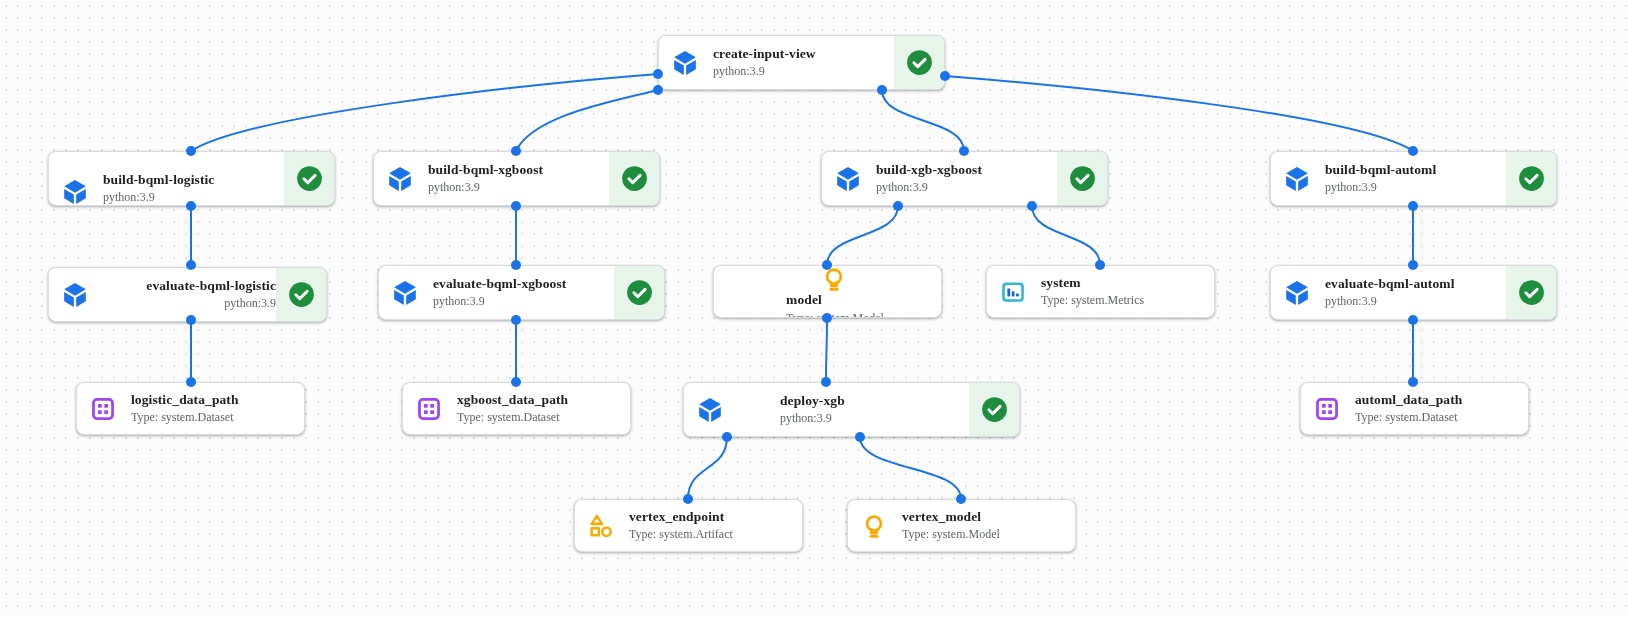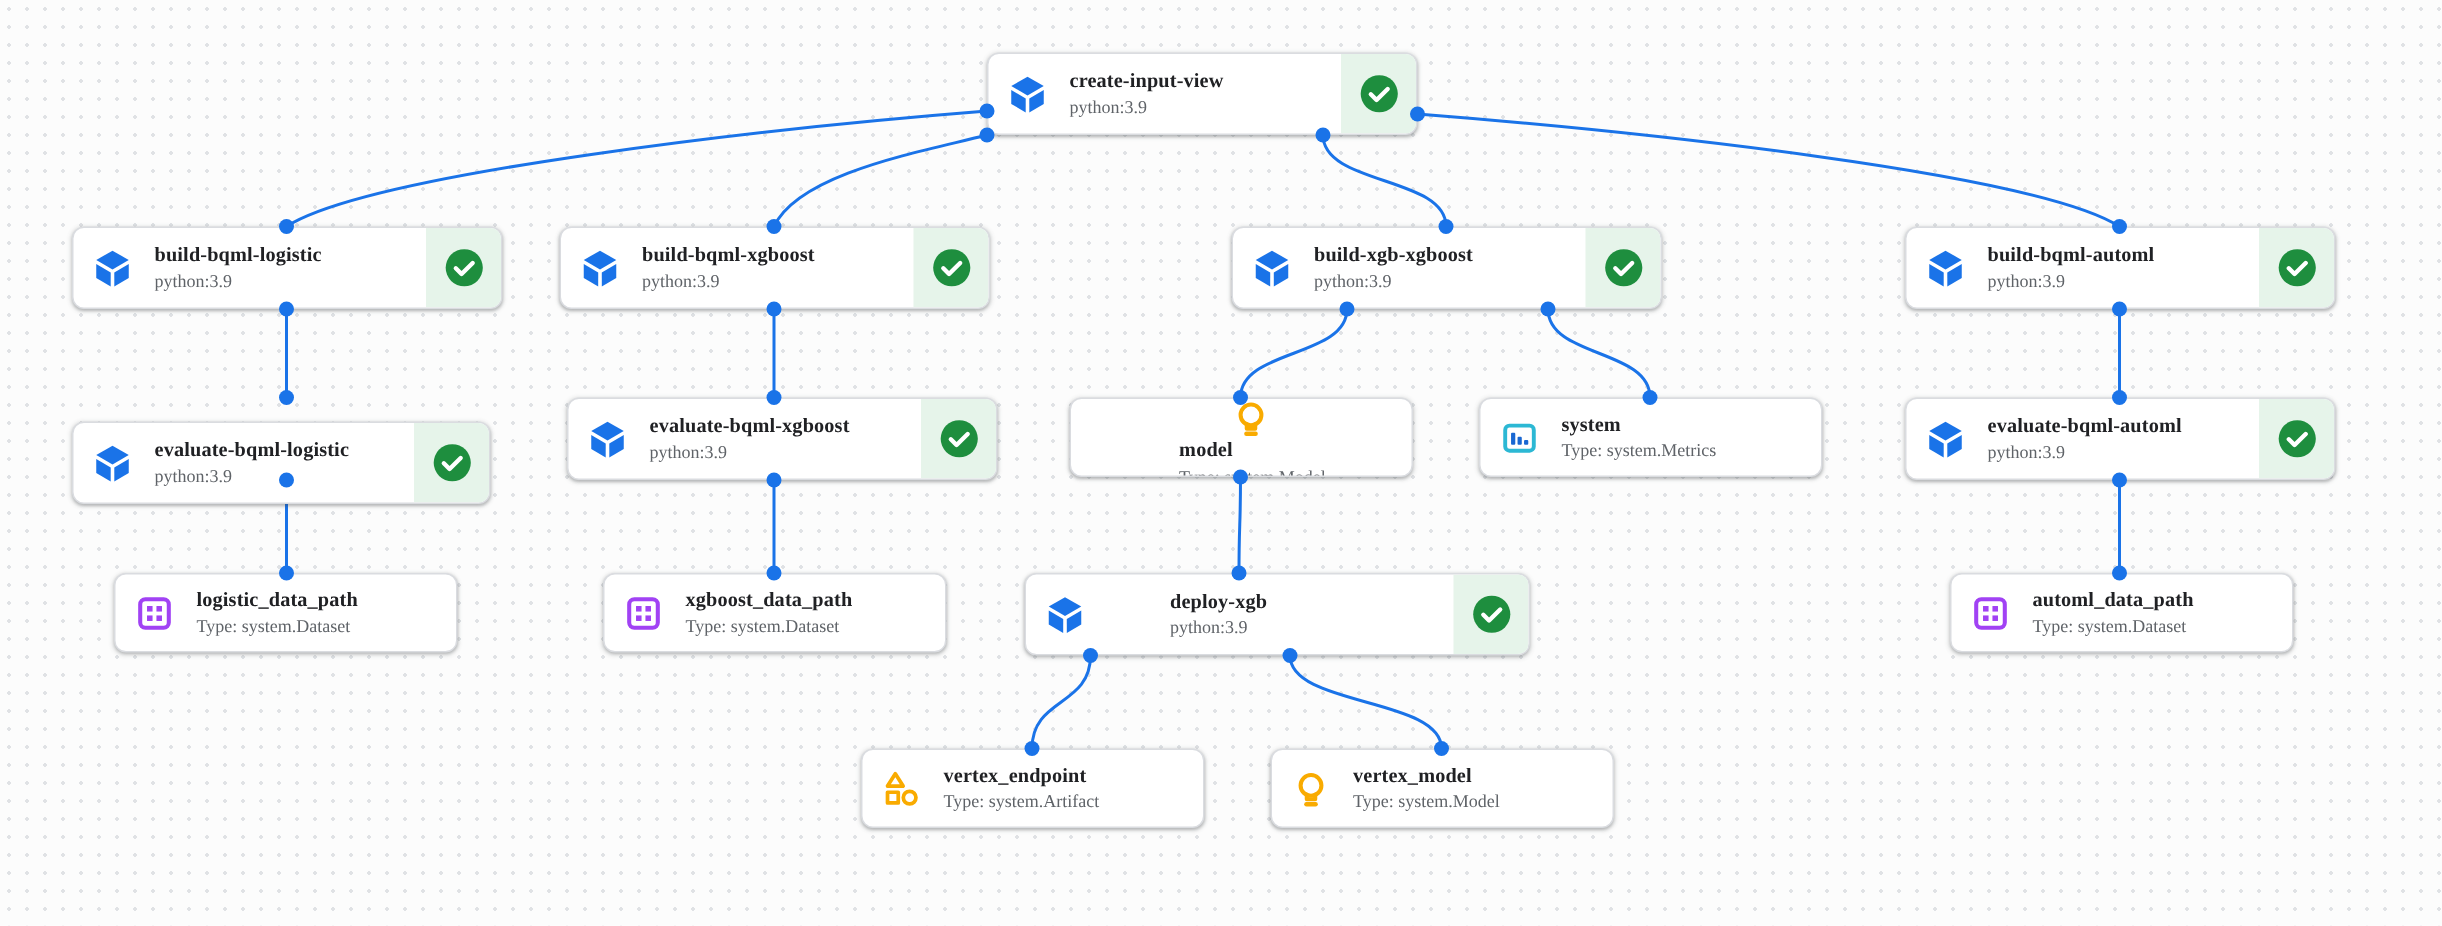--- a/index.html
+++ b/index.html
@@ -70,21 +70,21 @@
       <div class="node-title">create-input-view</div>
       <div class="node-sub">python:3.9</div>
     </div>
     <div class="node-status">
           <svg viewBox="0 0 24 24">
     <circle cx="12" cy="12" r="11" fill="#1e8e3e"></circle>
     <path d="M7 12.3 L10.4 15.7 L17 9.2" fill="none" stroke="#ffffff" stroke-width="2.6" stroke-linecap="round" stroke-linejoin="round"></path>
           </svg>
         </div>
   </div>
-      <div class="node" style="left: 48px; top: 151px; width: 287px; height: 55px;">
+      <div class="node" style="left: 48px; top: 151px; width: 287px; height: 55px; align-items: flex-end;">
     <div class="node-icon">
           <svg viewBox="0 0 24 24">
       <polygon points="12,1 22,6.8 12,12.6 2,6.8" fill="#1a73e8"></polygon>
       <polygon points="2,9.2 10.9,14.4 10.9,23 2,17.8" fill="#1a73e8"></polygon>
       <polygon points="22,9.2 13.1,14.4 13.1,23 22,17.8" fill="#1a73e8"></polygon>
           </svg>
         </div>
     <div class="node-text">
       <div class="node-title">build-bqml-logistic</div>
       <div class="node-sub">python:3.9</div>
@@ -146,21 +146,21 @@
       <div class="node-title">build-bqml-automl</div>
       <div class="node-sub">python:3.9</div>
     </div>
     <div class="node-status">
           <svg viewBox="0 0 24 24">
     <circle cx="12" cy="12" r="11" fill="#1e8e3e"></circle>
     <path d="M7 12.3 L10.4 15.7 L17 9.2" fill="none" stroke="#ffffff" stroke-width="2.6" stroke-linecap="round" stroke-linejoin="round"></path>
           </svg>
         </div>
   </div>
-      <div class="node" style="left: 48px; top: 281px; width: 279px; height: 55px;">
+      <div class="node" style="left: 48px; top: 267px; width: 279px; height: 55px; text-align: right;">
     <div class="node-icon">
           <svg viewBox="0 0 24 24">
       <polygon points="12,1 22,6.8 12,12.6 2,6.8" fill="#1a73e8"></polygon>
       <polygon points="2,9.2 10.9,14.4 10.9,23 2,17.8" fill="#1a73e8"></polygon>
       <polygon points="22,9.2 13.1,14.4 13.1,23 22,17.8" fill="#1a73e8"></polygon>
           </svg>
         </div>
     <div class="node-text">
       <div class="node-title">evaluate-bqml-logistic</div>
       <div class="node-sub">python:3.9</div>

